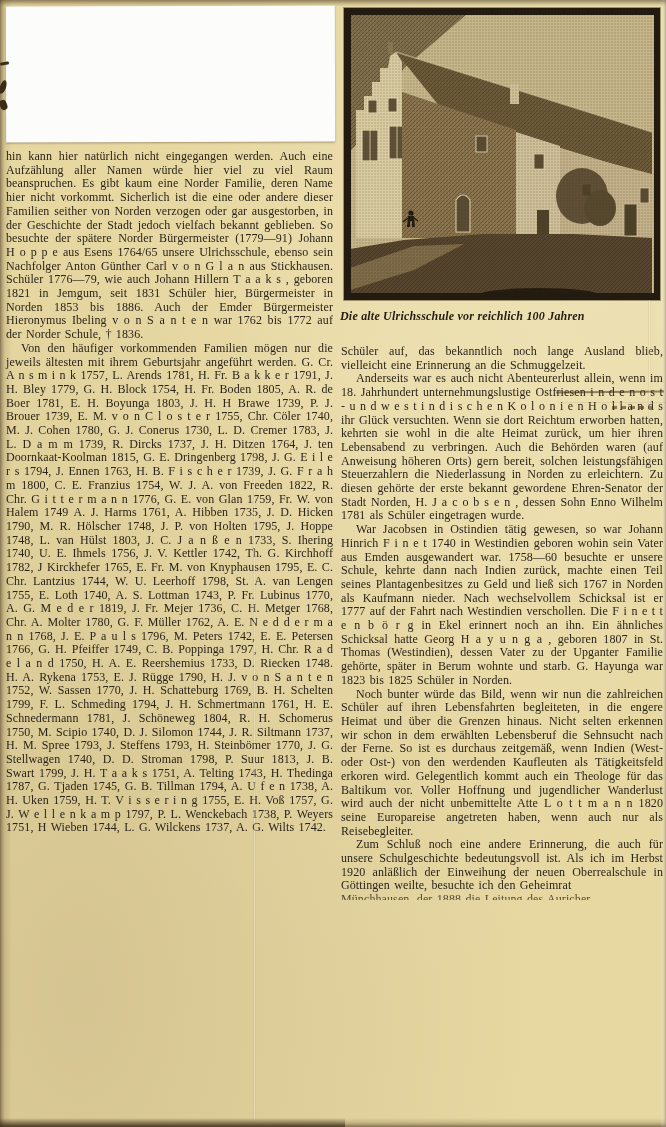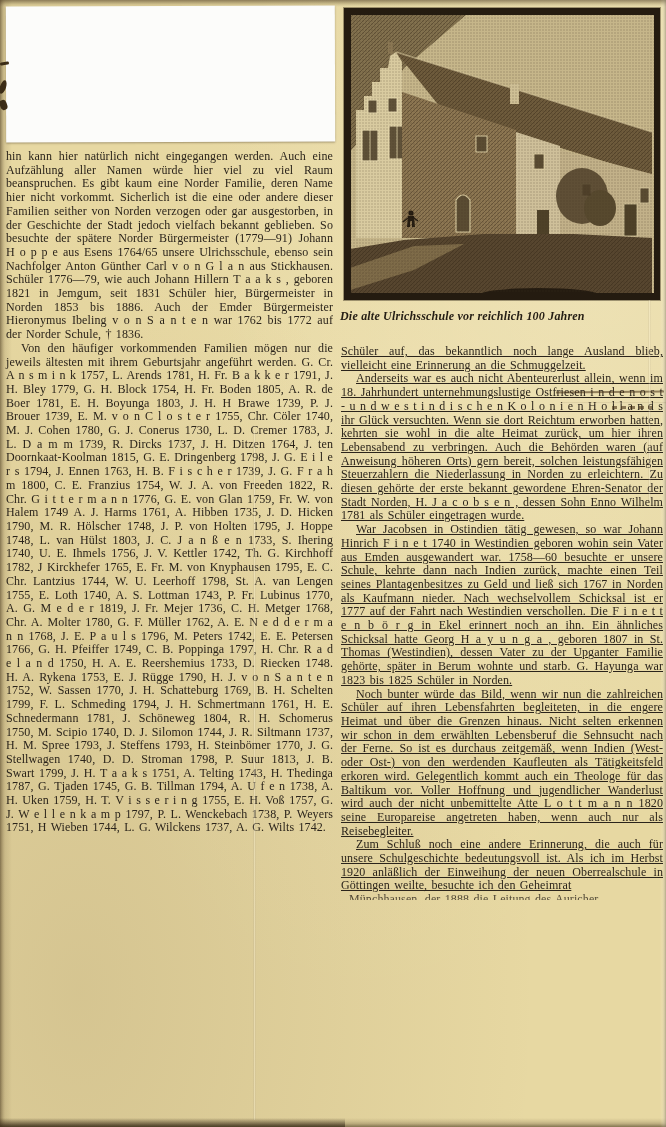--- a/index.html
+++ b/index.html
@@ -30,22 +30,22 @@
   .pen-mark{position:absolute;background:#3c2d17;border-radius:2px;}
   .pen-underline{position:absolute;height:2px;background:rgba(70,48,22,.55);transform:rotate(-.6deg);}
   .pen-dashes{position:absolute;width:40px;height:3px;
     background:repeating-linear-gradient(90deg,rgba(70,48,22,.6) 0 5px,transparent 5px 9px);}
   
   .col{position:absolute;}
   .col p{margin:0;text-align:justify;font-size:12px;line-height:13.7px;
     letter-spacing:.1px;word-spacing:1.2px;}
   .col p.indent{text-indent:15px;margin-top:0;}
   .col-left{left:6px;top:150px;width:327px;}
-  .col-right{left:341px;top:345px;width:322px;text-decoration:underline;}
-  .cutoff{height:7px;overflow:hidden;opacity:.8;margin-left:8px;}
+  .col-right{left:341px;top:345px;width:322px;}
+  .cutoff{height:7px;overflow:hidden;opacity:.8;}
   
   .photo{position:absolute;left:344px;top:8px;width:316px;height:292px;box-shadow:0 0 0 1px rgba(40,30,15,.4);}
   .photo svg{display:block;}
   .caption{position:absolute;left:340px;top:309px;width:326px;
     font-style:italic;font-weight:bold;font-size:12px;letter-spacing:.2px;color:#241d14;}
   
   .vignette{position:absolute;inset:0;pointer-events:none;
     box-shadow:inset 0 2px 4px rgba(60,45,25,.45), inset 0 -2px 3px rgba(60,45,25,.3);}
 </style>
 </head>

